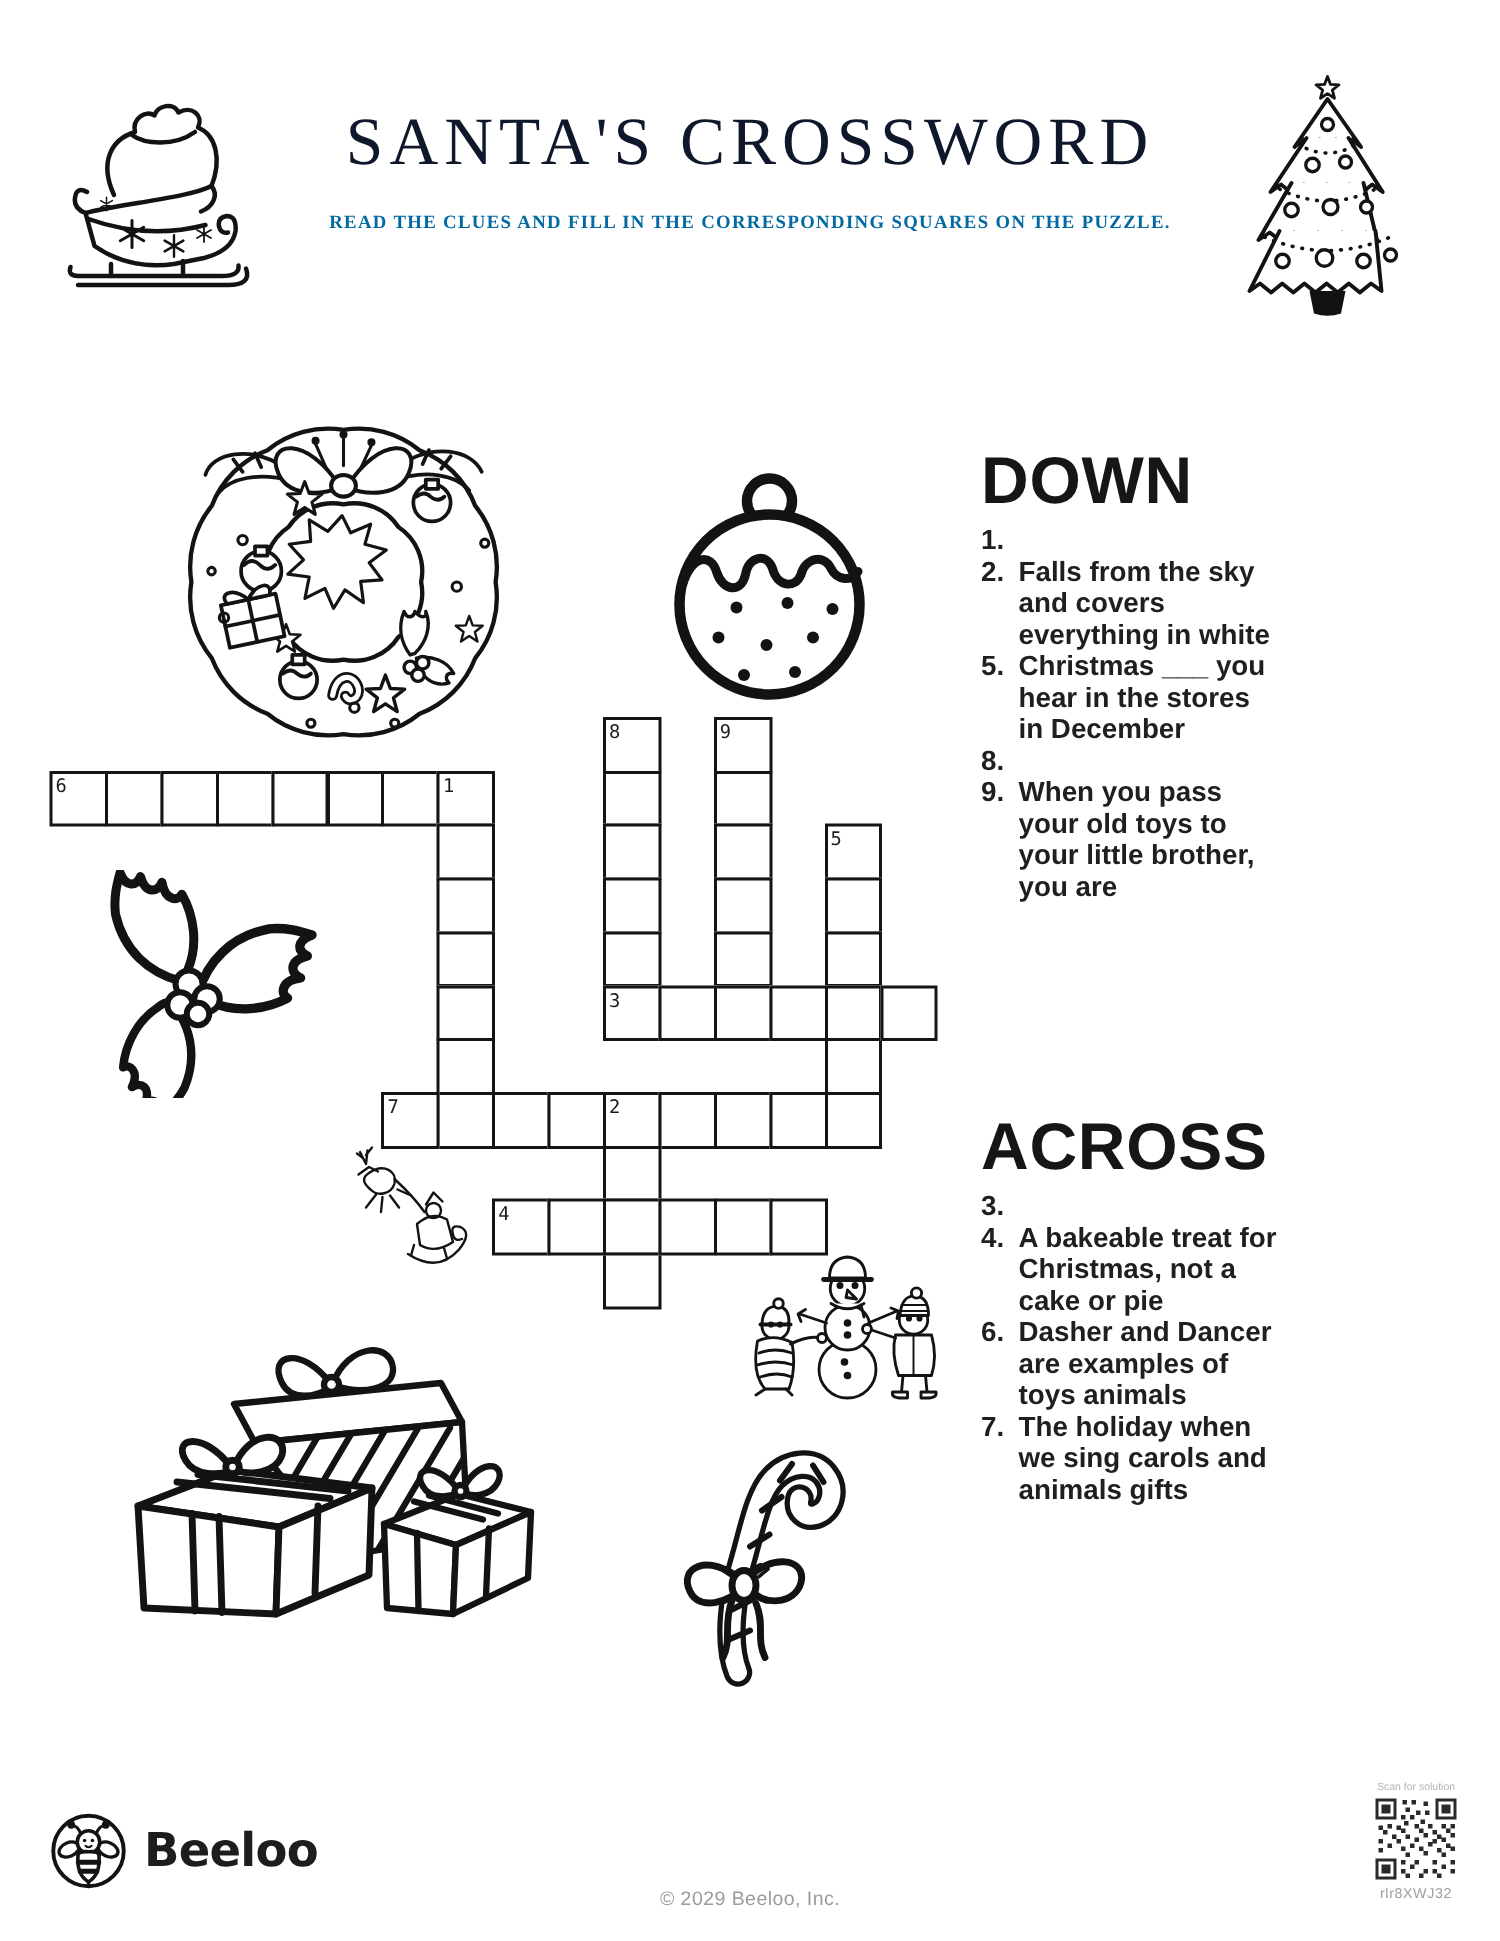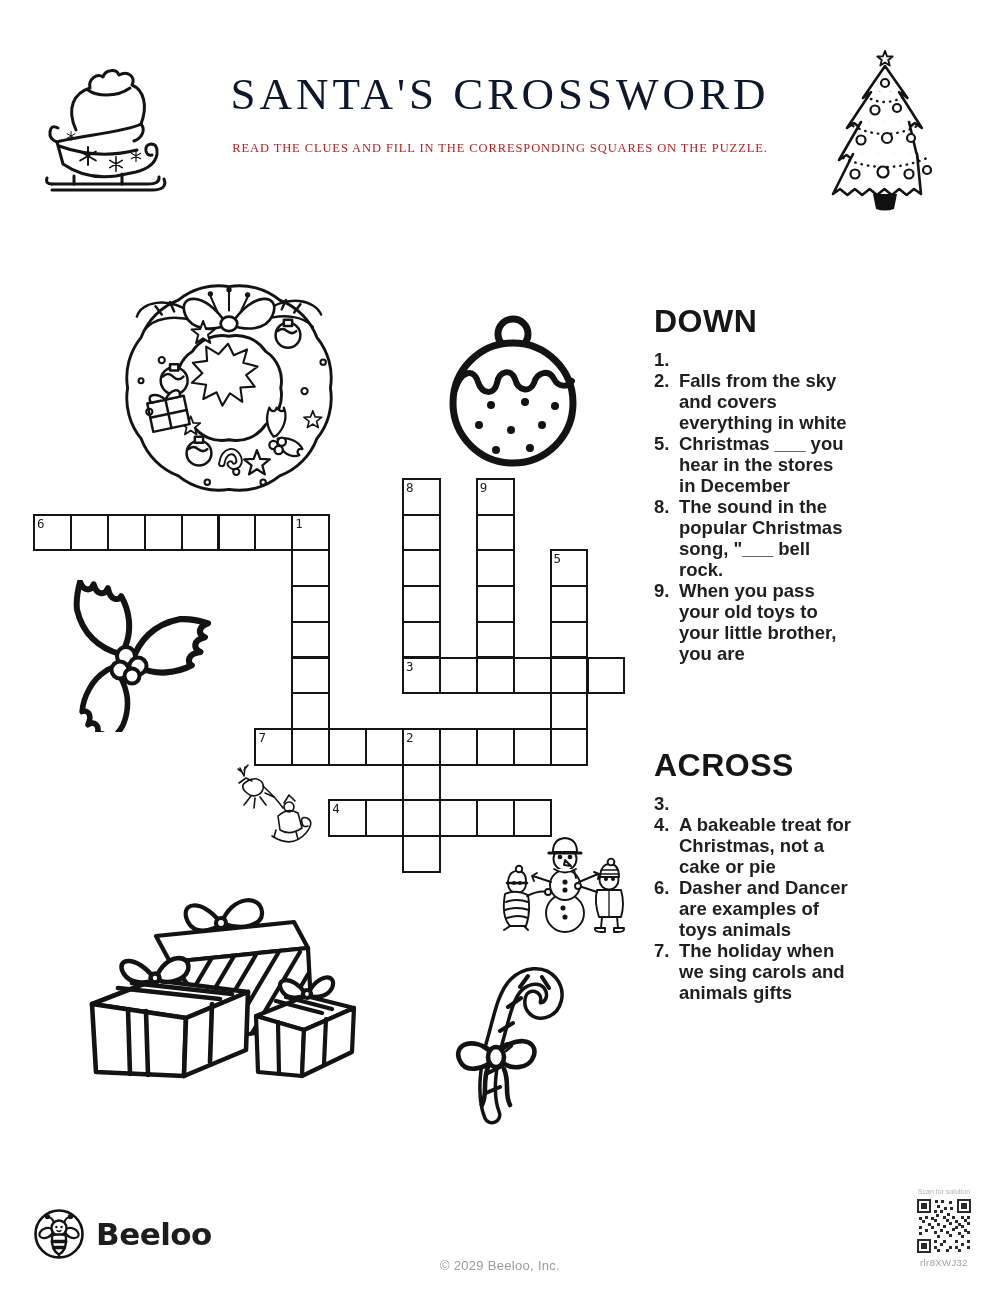--- a/index.html
+++ b/index.html
@@ -3,43 +3,43 @@
 <meta charset="utf-8">
 <style>
   html,body{margin:0;padding:0;background:#fff;}
   .page{position:relative;width:1000px;height:1294px;background:#fff;overflow:hidden;
         font-family:"Liberation Sans",sans-serif;color:#1b1b1b;}
   
   .title{position:absolute;left:0;right:0;top:68px;text-align:center;
          font-family:"Liberation Serif",serif;font-size:45px;font-weight:500;
          letter-spacing:4px;color:#0f172a;}
   .subtitle{position:absolute;left:0;right:0;top:141px;text-align:center;
-            font-family:"Liberation Serif",serif;font-size:12.5px;font-weight:400;
-            letter-spacing:.9px;color:#b91c1c;}
+            font-family:"Liberation Serif",serif;font-size:12.5px;font-weight:700;
+            letter-spacing:.9px;color:#0369a1;}
   .deco{position:absolute;}
   .deco svg{display:block;width:100%;height:100%;}
   .sleigh{left:38px;top:66px;width:140px;height:130px;}
   .tree{left:824px;top:46px;width:122px;height:165px;}
   .wreath{left:110px;top:268px;width:238px;height:240px;z-index:1;}
   .ornament{left:438px;top:304px;width:150px;height:172px;z-index:1;}
   .holly{left:28px;top:580px;width:210px;height:152px;z-index:1;}
   .minisleigh{left:226px;top:756px;width:98px;height:98px;z-index:1;}
   .snowman{left:486px;top:832px;width:160px;height:102px;z-index:1;}
   .presents{left:70px;top:892px;width:288px;height:188px;z-index:1;}
   .candycane{left:450px;top:945px;width:122px;height:182px;z-index:1;}
   
   #grid{position:absolute;left:33px;top:478px;width:610px;height:400px;z-index:3;}
   .cell{position:absolute;background:#fff;border:2px solid #151515;box-sizing:border-box;}
   .cell-num{position:absolute;font-family:"DejaVu Sans Mono",monospace;
             font-size:12.5px;line-height:13px;color:#1c1c1c;z-index:4;}
   
   .clues{position:absolute;width:228px;z-index:2;}
   .clues-down{left:654px;top:300px;}
   .clues-across{left:654px;top:744px;}
-  .clues h2{margin:0 0 7px 0;font-size:32px;line-height:42px;font-weight:800;
+  .clues h2{margin:0 0 7px 0;font-size:44px;line-height:42px;font-weight:800;
             letter-spacing:.5px;color:#161616;}
   .clue{display:flex;align-items:flex-start;}
   .clue-num{flex:0 0 25px;font-size:18.5px;line-height:21px;font-weight:600;color:#1f1f1f;}
   .clue-text{flex:1;max-width:175px;font-size:18.5px;line-height:21px;font-weight:600;color:#1f1f1f;}
   
   .brand{position:absolute;left:33px;top:1208px;display:flex;align-items:center;gap:11px;}
   .brand-mark{width:52px;height:52px;}
   .brand-name{font-size:31px;font-weight:800;letter-spacing:-.5px;color:#1d1d1f;
               font-family:"DejaVu Sans",sans-serif;}
   .copyright{position:absolute;left:0;right:0;top:1258px;text-align:center;
@@ -419,21 +419,20 @@
         <div class="clue">
           <span class="clue-num">2.</span>
           <span class="clue-text">Falls from the sky and covers everything in white</span>
         </div>
         <div class="clue">
           <span class="clue-num">5.</span>
           <span class="clue-text">Christmas ___ you hear in the stores in December</span>
         </div>
         <div class="clue">
           <span class="clue-num">8.</span>
-          <span class="clue-text">The sound in the popular Christmas song, "___ bell rock.</span>
         </div>
         <div class="clue">
           <span class="clue-num">9.</span>
           <span class="clue-text">When you pass your old toys to your little brother, you are</span>
         </div>
       </div>
   </section>
 
   <section class="clues clues-across">
     <h2>ACROSS</h2>

